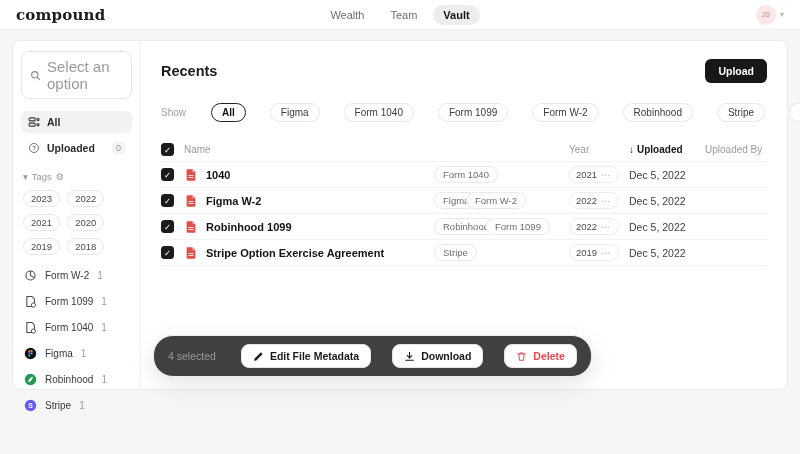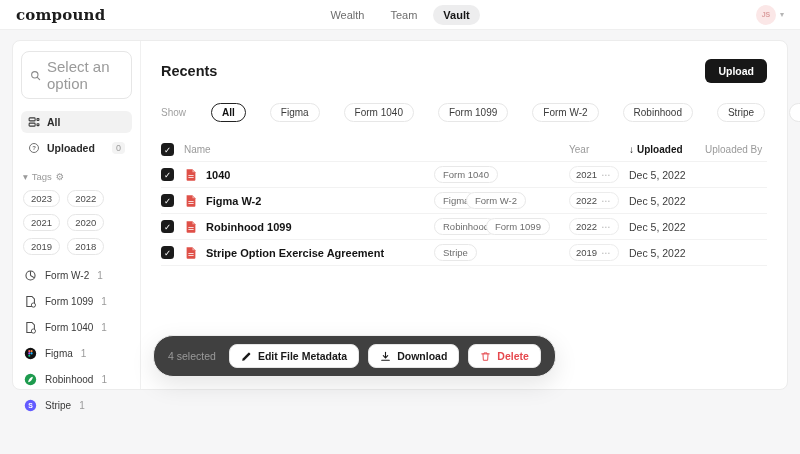--- a/index.html
+++ b/index.html
@@ -87,21 +87,21 @@
 
   
   .action-bar {
     position:absolute; left:140px; bottom:12px; background:#404040; border:1px solid #ededed;
     border-radius:20px; box-shadow:0 8px 24px rgba(0,0,0,.10); display:flex; align-items:center;
     gap:9px; padding:8px 14px; z-index:5;
   }
   .sel-txt { color:#9a9a9a; font-size:10.5px; margin-right:4px; }
   .ab-btn { display:inline-flex; align-items:center; gap:6px; border:1px solid #e6e6e6; background:#fff;
     border-radius:8px; padding:5px 11px; font-size:10.5px; font-weight:700; color:#191919;
-    cursor:pointer; font-family:inherit; }
+    cursor:pointer; font-family:inherit;margin-left:12px; }
   .ab-btn.danger { color:#e5484d; }
   svg { display:block; }
 </style>
 </head>
 <body>
 
 <div class="app-header">
   <div class="logo">compound</div>
   <div class="top-nav">
     <div class="nav-item">Wealth</div>

